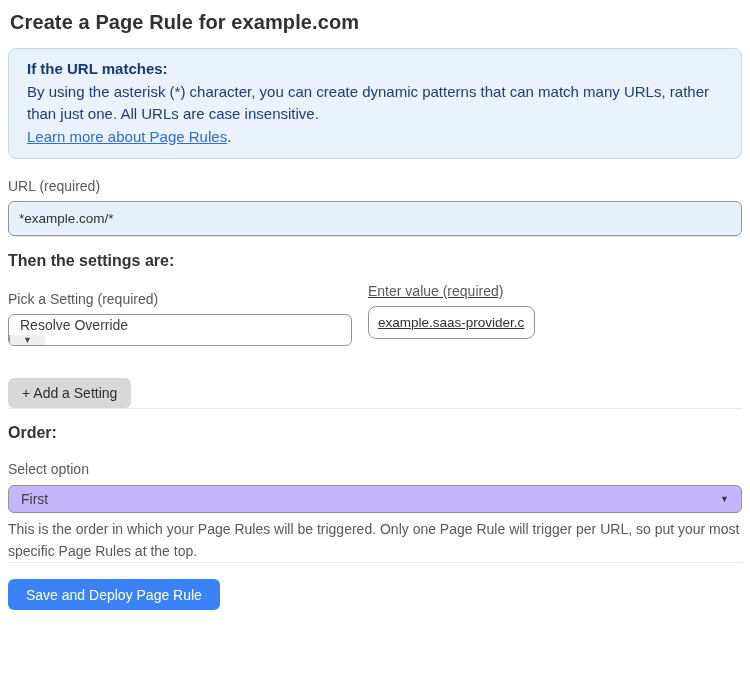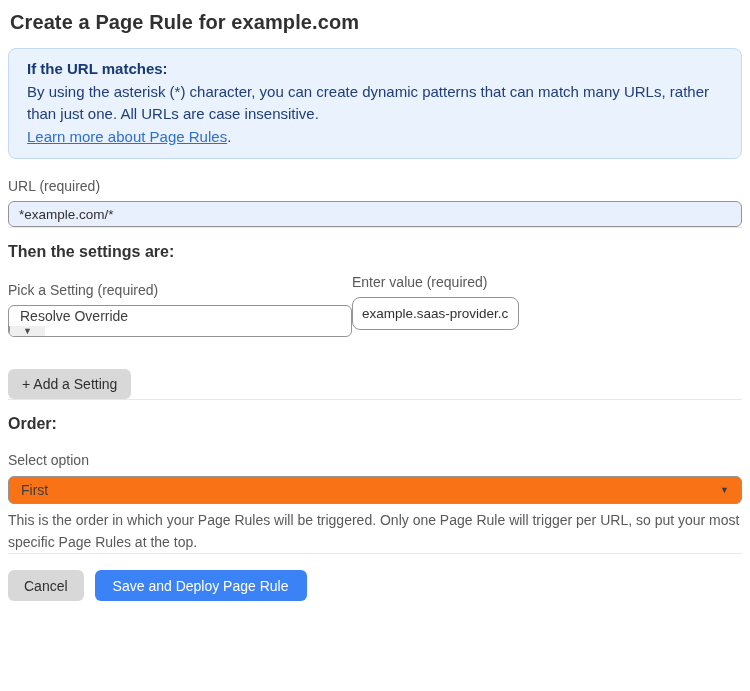--- a/index.html
+++ b/index.html
@@ -36,21 +36,21 @@
   }
   .field-label {
     font-size: 14px;
     color: #595959;
     margin-top: 19px;
     margin-bottom: 7px;
   }
   .url-input {
     display: block;
     width: 100%;
-    height: 26px;
+    height: 35px;
     background: #e8f0fe;
     border: 1px solid #949494;
     border-radius: 6px;
     padding: 0 10px;
     font-size: 13.5px;
     color: #303030;
     font-family: "Liberation Sans", "DejaVu Sans", sans-serif;
     outline: none;
   }
   hr.divider {
@@ -62,21 +62,21 @@
   .divider-2 { margin-top: 17px; }
   .divider-3 { margin-top: 21px; }
   .section-heading {
     font-size: 16px;
     font-weight: 700;
     color: #333333;
     margin-top: 15px;
   }
   .settings-row { display: flex; align-items: flex-start; }
   .settings-col-left { width: 344px; }
-  .settings-col-right { margin-top: 13px; }
+  .settings-col-right { margin-left: 16px; margin-top: 13px; text-decoration: underline; }
   .settings-col-left .field-label,
   .settings-col-right .field-label { margin-top: 21px; }
   .settings-col-right .field-label { margin-top: 0; }
   .fake-select {
     display: flex;
     align-items: stretch;
     height: 32px;
     background: #ffffff;
     border: 1px solid #949494;
     border-radius: 6px;
@@ -136,21 +136,21 @@
   .add-setting-btn {
     margin-top: 32px;
     height: 30px;
     padding: 0 14px;
   }
   .order-select {
     display: flex;
     align-items: center;
     height: 28px;
     margin-top: 8px;
-    background: #f97316;
+    background: #c4b5fd;
     border: 1px solid #949494;
     border-radius: 6px;
     padding: 0 12px;
     font-size: 14px;
     color: #3d3d3d;
     cursor: pointer;
   }
   .order-select .select-value { flex: 1; }
   .order-select .plain-arrow { font-size: 9px; color: #3d3d3d; }
   .order-help {
@@ -215,18 +215,17 @@
 <div class="order-select">
   <div class="select-value">First</div>
   <div class="plain-arrow">▼</div>
 </div>
 
 <div class="order-help">This is the order in which your Page Rules will be triggered. Only one Page Rule will trigger per URL, so put your most specific Page Rules at the top.</div>
 
 <hr class="divider divider-3">
 
 <div class="actions-row">
-  <button class="btn btn-gray">Cancel</button>
   <button class="btn btn-primary">Save and Deploy Page Rule</button>
 </div>
 
 
 
 
 </body></html>

